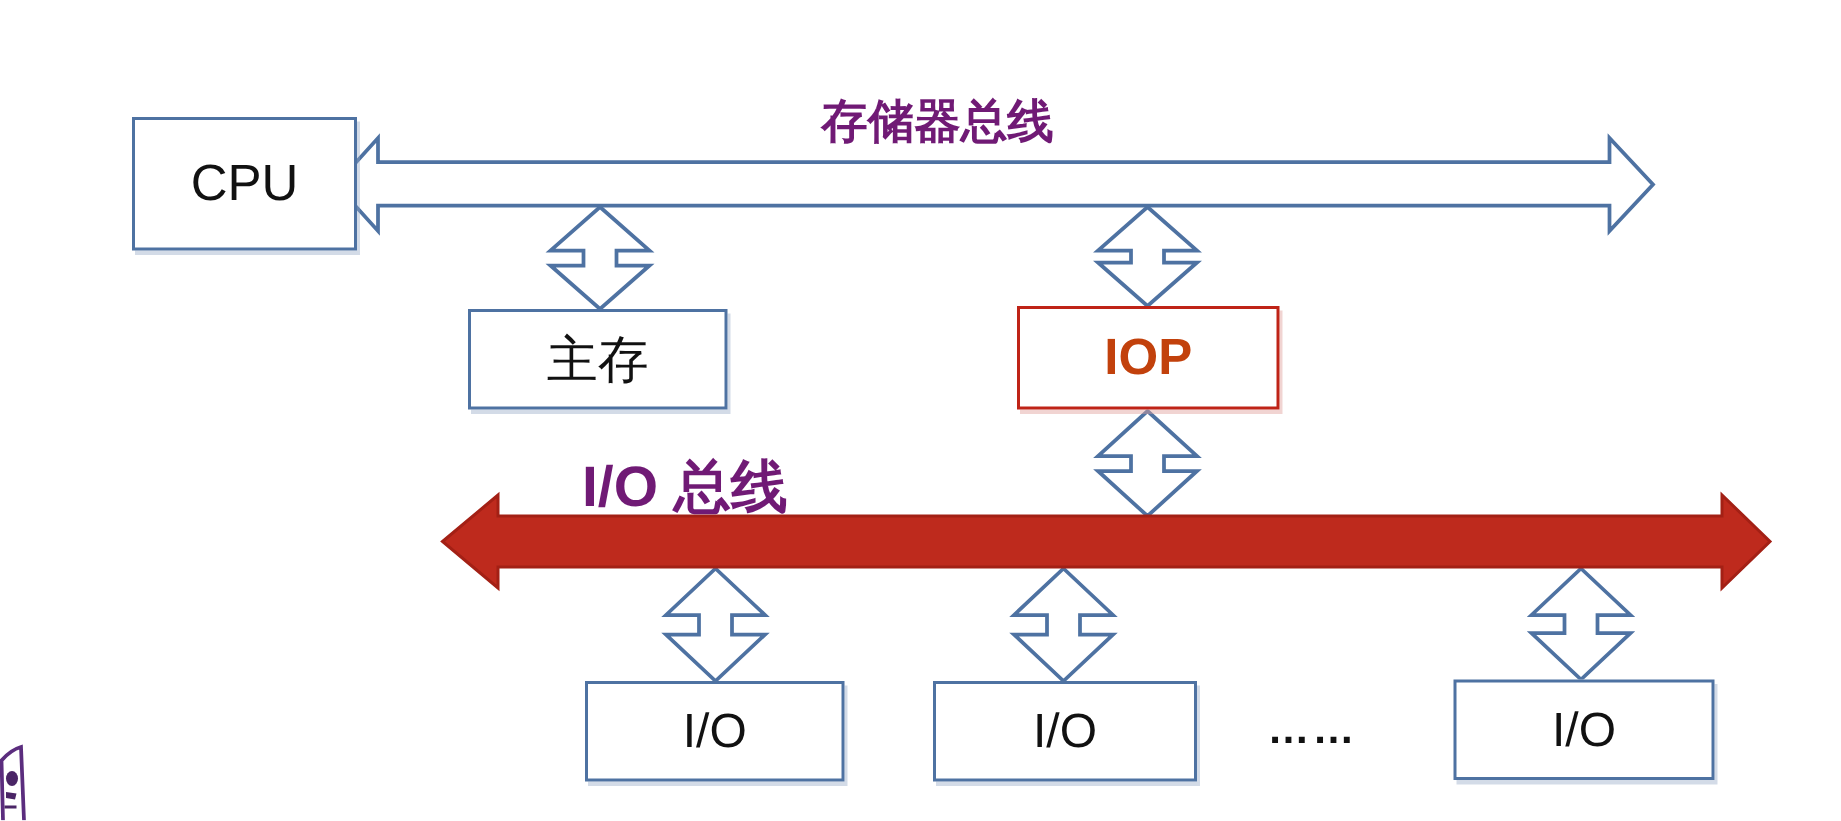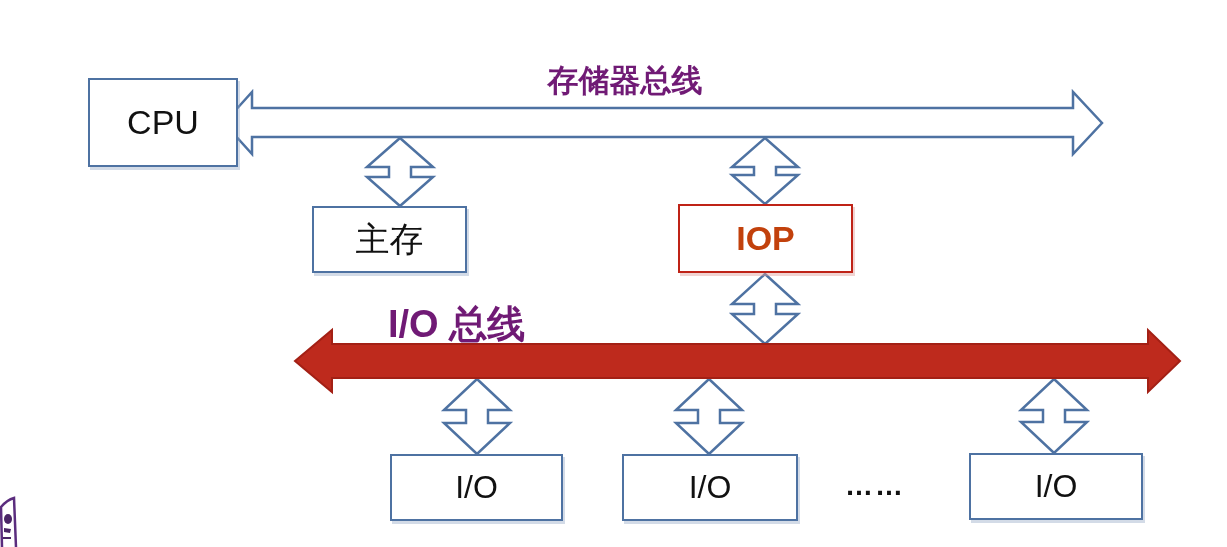--- a/index.html
+++ b/index.html
@@ -14,21 +14,21 @@
   .node{
     position:absolute;
     background:#ffffff;
     border:2px solid #4e72a2;
     display:flex;align-items:center;justify-content:center;
     box-shadow:2px 3px 0 rgba(145,165,195,0.40);
     color:#111111;
     box-sizing:border-box;
   }
   .node.cpu{left:48px;top:78px;width:150px;height:89px;font-size:34px;margin-left:40px;}
-  .node.mem{left:312px;top:206px;width:155px;height:67px;font-size:34px;}
+  .node.mem{left:312px;top:206px;width:173px;height:67px;font-size:34px;}
   .node.iop{
     left:678px;top:204px;width:175px;height:69px;
     border:2px solid #bf2317;
     box-shadow:2px 3px 0 rgba(225,160,155,0.45);
     color:#c2410c;font-weight:bold;font-size:34px;
   }
   .node.io1{left:390px;top:454px;width:173px;height:67px;font-size:32px;}
   .node.io2{left:622px;top:454px;width:176px;height:67px;font-size:32px;}
   .node.io3{left:969px;top:453px;width:174px;height:67px;font-size:32px;}
   .bus-label{

